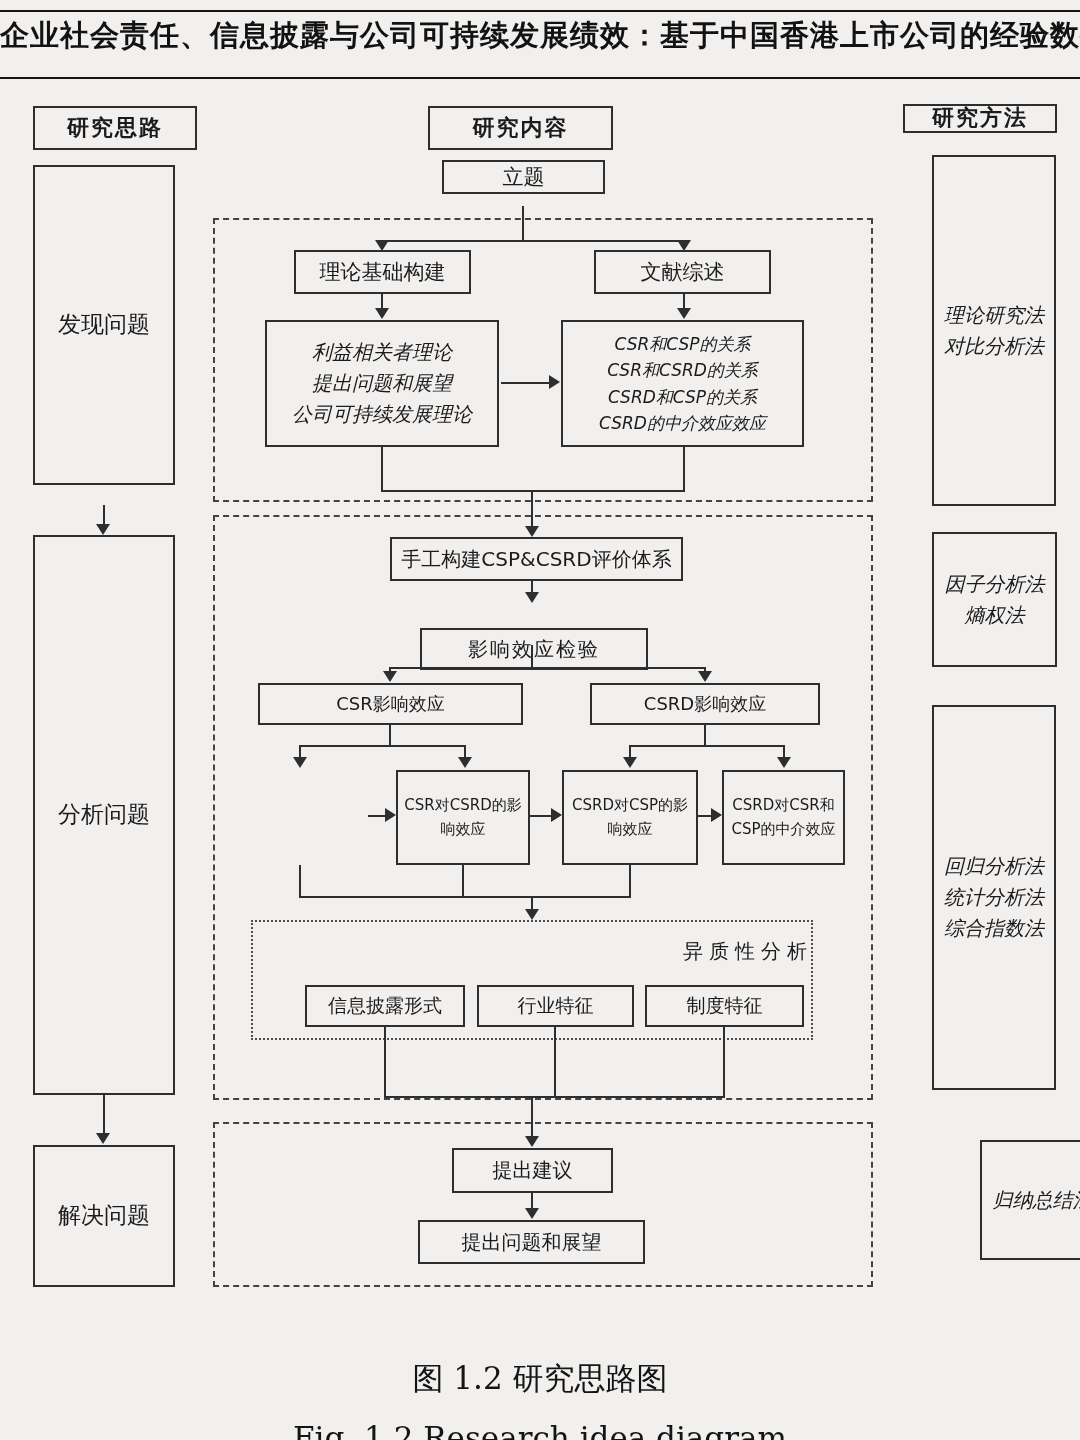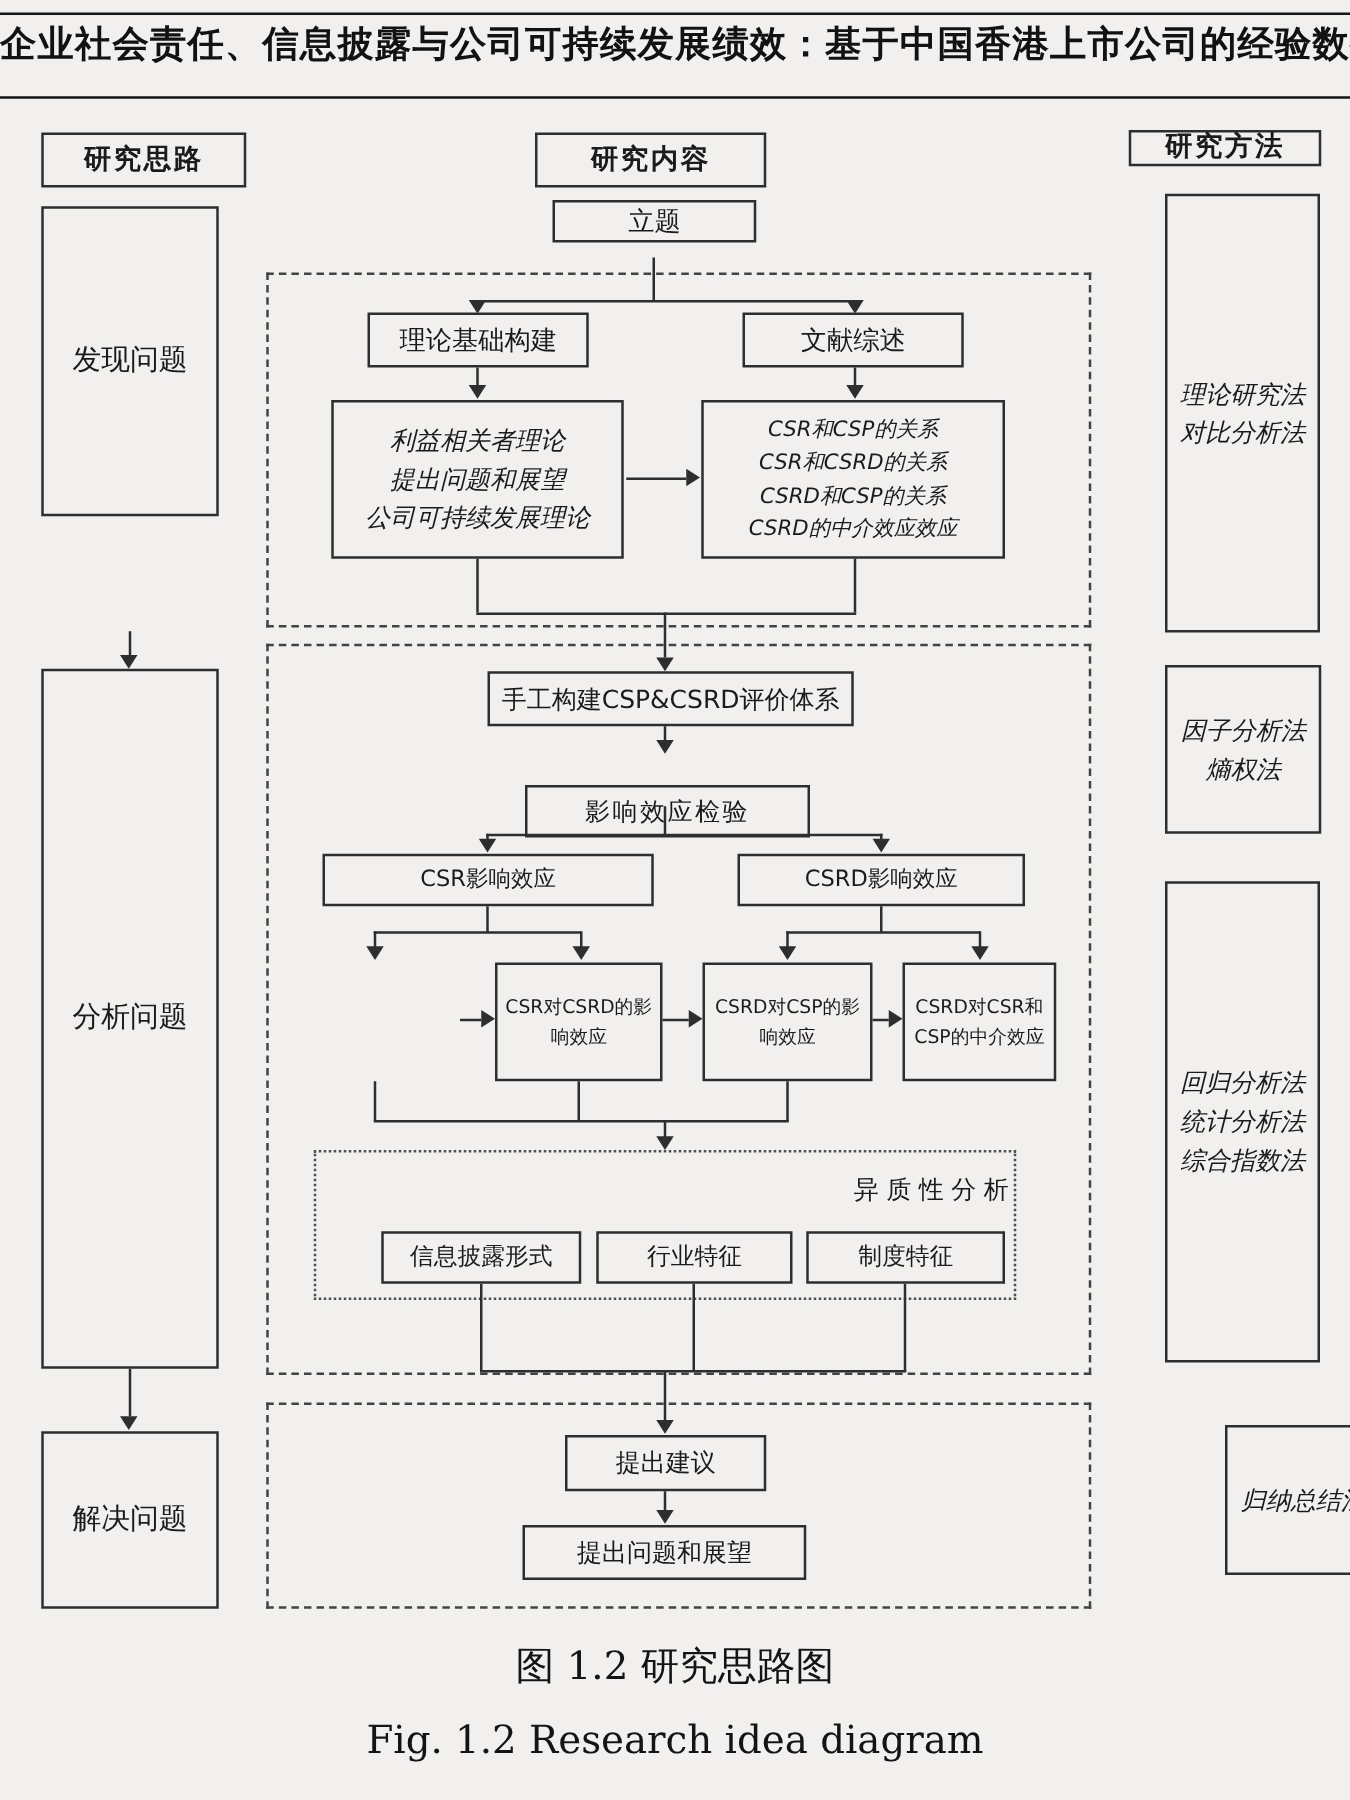--- a/index.html
+++ b/index.html
@@ -17,33 +17,33 @@
   .dottedbox{position:absolute;border:2px dotted #4e4e4e;box-sizing:border-box;}
   .vl{position:absolute;width:2px;background:#2e2e2e;}
   .hl{position:absolute;height:2px;background:#2e2e2e;}
   .ah-d{position:absolute;width:0;height:0;border-left:7px solid transparent;
         border-right:7px solid transparent;border-top:11px solid #2e2e2e;}
   .ah-r{position:absolute;width:0;height:0;border-top:7px solid transparent;
         border-bottom:7px solid transparent;border-left:11px solid #2e2e2e;}
   .ln{display:block;font-style:italic;}
   .heterolabel{position:absolute;text-align:right;font-size:20px;letter-spacing:6px;color:#1b1b1b;}
   .caption{position:absolute;left:0;width:1080px;text-align:center;
-           font-family:"DejaVu Serif","Liberation Serif",serif;font-size:31px;color:#141414;}
+           font-family:"DejaVu Serif","Liberation Serif",serif;font-size:31px;color:#141414;margin-top:46px;}
 </style>
 </head>
 <body>
 
 <div class="canvas">
 
   <div class="rule" style="top:10px"></div>
   <div class="pagetitle">企业社会责任、信息披露与公司可持续发展绩效：基于中国香港上市公司的经验数据</div>
   <div class="rule" style="top:77px"></div>
 
   <div class="bx hdr" style="left:33px;top:106px;width:164px;height:44px">研究思路</div>
-  <div class="bx" style="left:33px;top:165px;width:142px;height:248px;font-size:23px">发现问题</div>
+  <div class="bx" style="left:33px;top:165px;width:142px;height:320px;font-size:23px">发现问题</div>
   <div class="vl" style="left:103px;top:505px;height:20px"></div>
   <div class="ah-d" style="left:96px;top:524px"></div>
   <div class="bx" style="left:33px;top:535px;width:142px;height:560px;font-size:23px">分析问题</div>
   <div class="vl" style="left:103px;top:1095px;height:38px"></div>
   <div class="ah-d" style="left:96px;top:1133px"></div>
   <div class="bx" style="left:33px;top:1145px;width:142px;height:142px;font-size:23px">解决问题</div>
 
   <div class="bx hdr" style="left:903px;top:104px;width:154px;height:29px">研究方法</div>
   <div class="bx" style="left:932px;top:155px;width:124px;height:351px;font-size:20px">
     <span class="ln">理论研究法</span>

